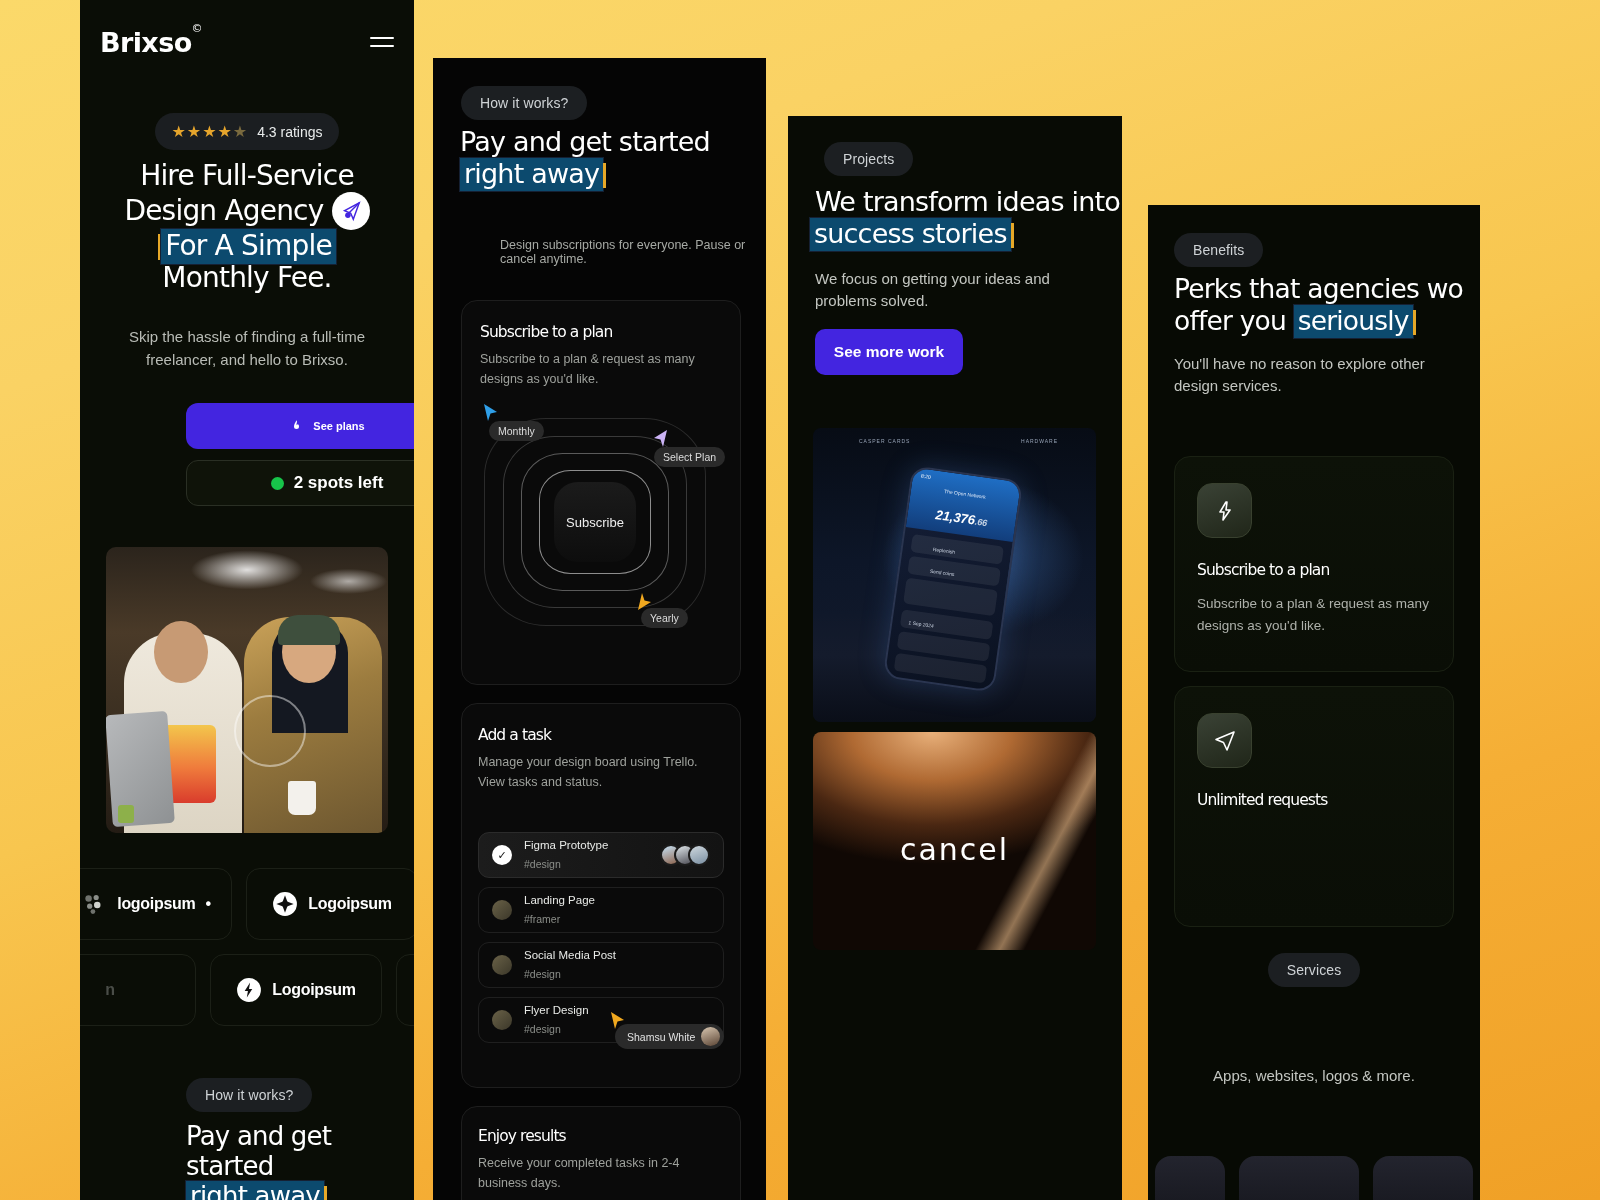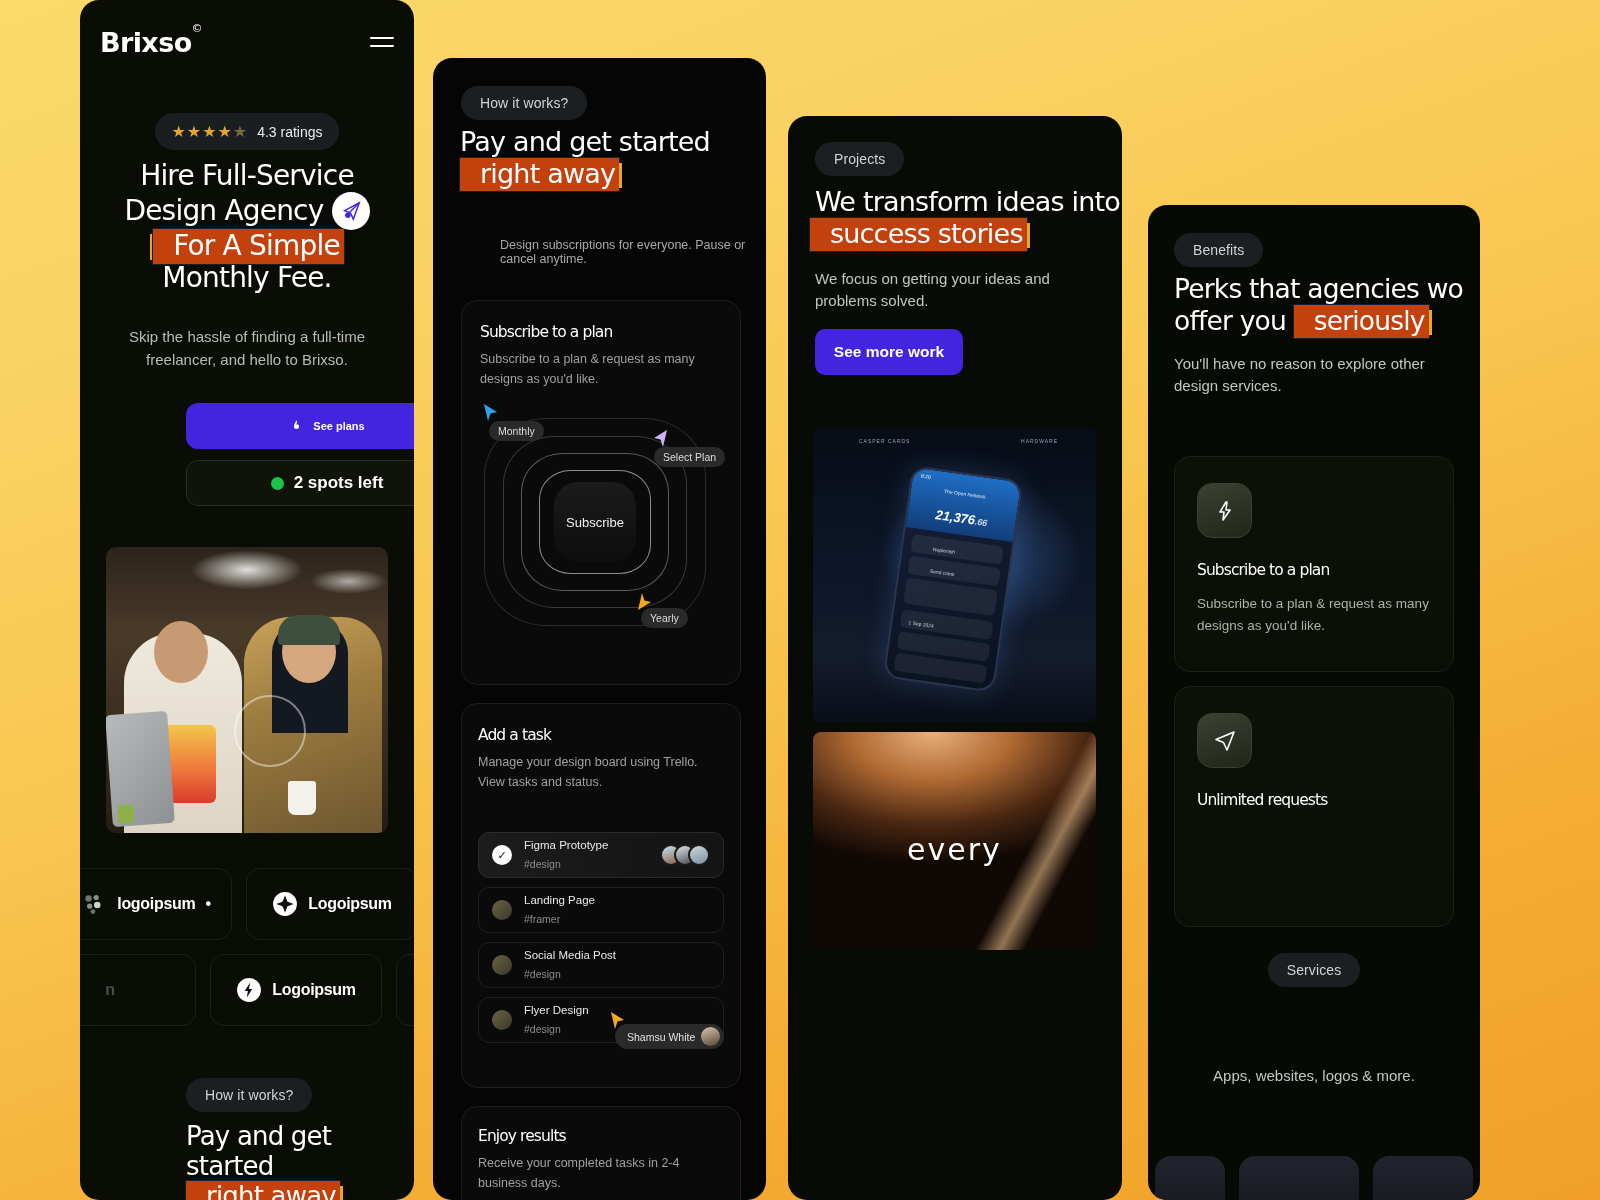--- a/index.html
+++ b/index.html
@@ -9,40 +9,39 @@
     background: linear-gradient(160deg, #fbd96a 0%, #fad264 22%, #f8c64f 48%, #f5ae35 74%, #f0a026 100%);
     position: relative;
   }
 
   
   .panel {
     position: absolute;
     background: #0a0d06;
     overflow: hidden;
     color: #fff;
-    border-radius: 19px;
   }
 
   
   .pill {
     display:inline-flex; align-items:center; justify-content:center;
     background:#1c1f22; color:#cfd3d6;
     border-radius:999px; padding:9px 19px;
     font-size:14px; letter-spacing:.1px;
   }
 
   
   .h-big {
     font-family:"DejaVu Sans", sans-serif;
     font-weight:400; color:#fff; letter-spacing:-0.8px;
   }
   .hl {
-    background:#c2410c;
+    background:#0c4a6e;
     box-shadow:0 0 0 1px #152033;
-    padding:0 4px 2px 20px;
+    padding:0 4px 2px 4px;
   }
   .caret { display:inline-block; width:3px; background:#e6a828; vertical-align:-5px; }
 
   .sub { color:#b9bcb6; line-height:1.5; }
 
   
   .btn-primary {
     background:#4325e0; color:#fff; border:none; border-radius:12px;
     font-size:11px; font-weight:700; display:flex; align-items:center;
     justify-content:center; gap:9px; cursor:pointer;
@@ -169,21 +168,21 @@
   .avatars { margin-left:auto; display:flex; }
   .av { width:22px; height:22px; border-radius:50%; border:2px solid #1b1b1b; margin-left:-8px; }
   .av.a1 { background:linear-gradient(160deg,#c6e2f5,#8a5f48); }
   .av.a2 { background:linear-gradient(160deg,#dfe6ea,#4a4a52); }
   .av.a3 { background:linear-gradient(160deg,#cfd8de,#7a8fa2); }
 
   #c-enjoy { top:1048px; left:28px; width:280px; height:150px; }
 
   
   #p3 { left:788px; top:116px; width:334px; height:1084px; background:#080b05; }
-  #p3 .pill-top { position:absolute; top:26px; left:27px; }
+  #p3 .pill-top { position:absolute; top:26px; left:36px; }
   #p3 .h3 { position:absolute; top:70px; left:14px; width:380px; font-size:27px; line-height:1.2; }
   #p3 .p3sub { position:absolute; top:152px; left:27px; right:22px; font-size:15px; color:#c3c6c1; line-height:1.45; }
   #p3 .cta { position:absolute; top:213px; left:27px; width:148px; height:46px; border-radius:10px; font-size:15.5px; }
 
   .work { position:absolute; left:25px; width:283px; border-radius:8px; overflow:hidden; }
   #w1 { top:312px; height:294px;
     background:
       radial-gradient(ellipse 140px 110px at 60% 44%, #2a4a78 0%, rgba(20,32,56,0) 72%),
       linear-gradient(180deg,#070c15 0%, #0d1628 45%, #11192b 75%, #080d18 100%); }
   .phone { position:absolute; left:84px; top:44px; width:112px; height:214px;
@@ -477,21 +476,21 @@
       <div class="ph-card" style="top:88px"><span style="font-size:5px;color:#cfd8e6;margin-left:22px;line-height:18px">Send coins</span></div>
       <div class="ph-card" style="top:110px;height:26px"></div>
       <div class="ph-card" style="top:142px"><span style="font-size:5px;color:#cfd8e6;margin-left:8px;line-height:18px">1 Sep 2024</span></div>
       <div class="ph-card" style="top:164px"></div>
       <div class="ph-card" style="top:186px"></div>
     </div>
   </div>
 
   <div class="work" id="w2">
     <div class="alpha-streak"></div>
-    <div class="alpha-wm">every</div>
+    <div class="alpha-wm">cancel</div>
   </div>
 
 </div>
 
 <div class="panel" id="p4">
   <div class="pill pill-top">Benefits</div>
   <div class="h-big h4">
     <div>Perks that agencies wo</div>
     <div><span>offer you</span> <span class="hl">seriously</span><span class="caret" style="height:25px"></span></div>
   </div>

